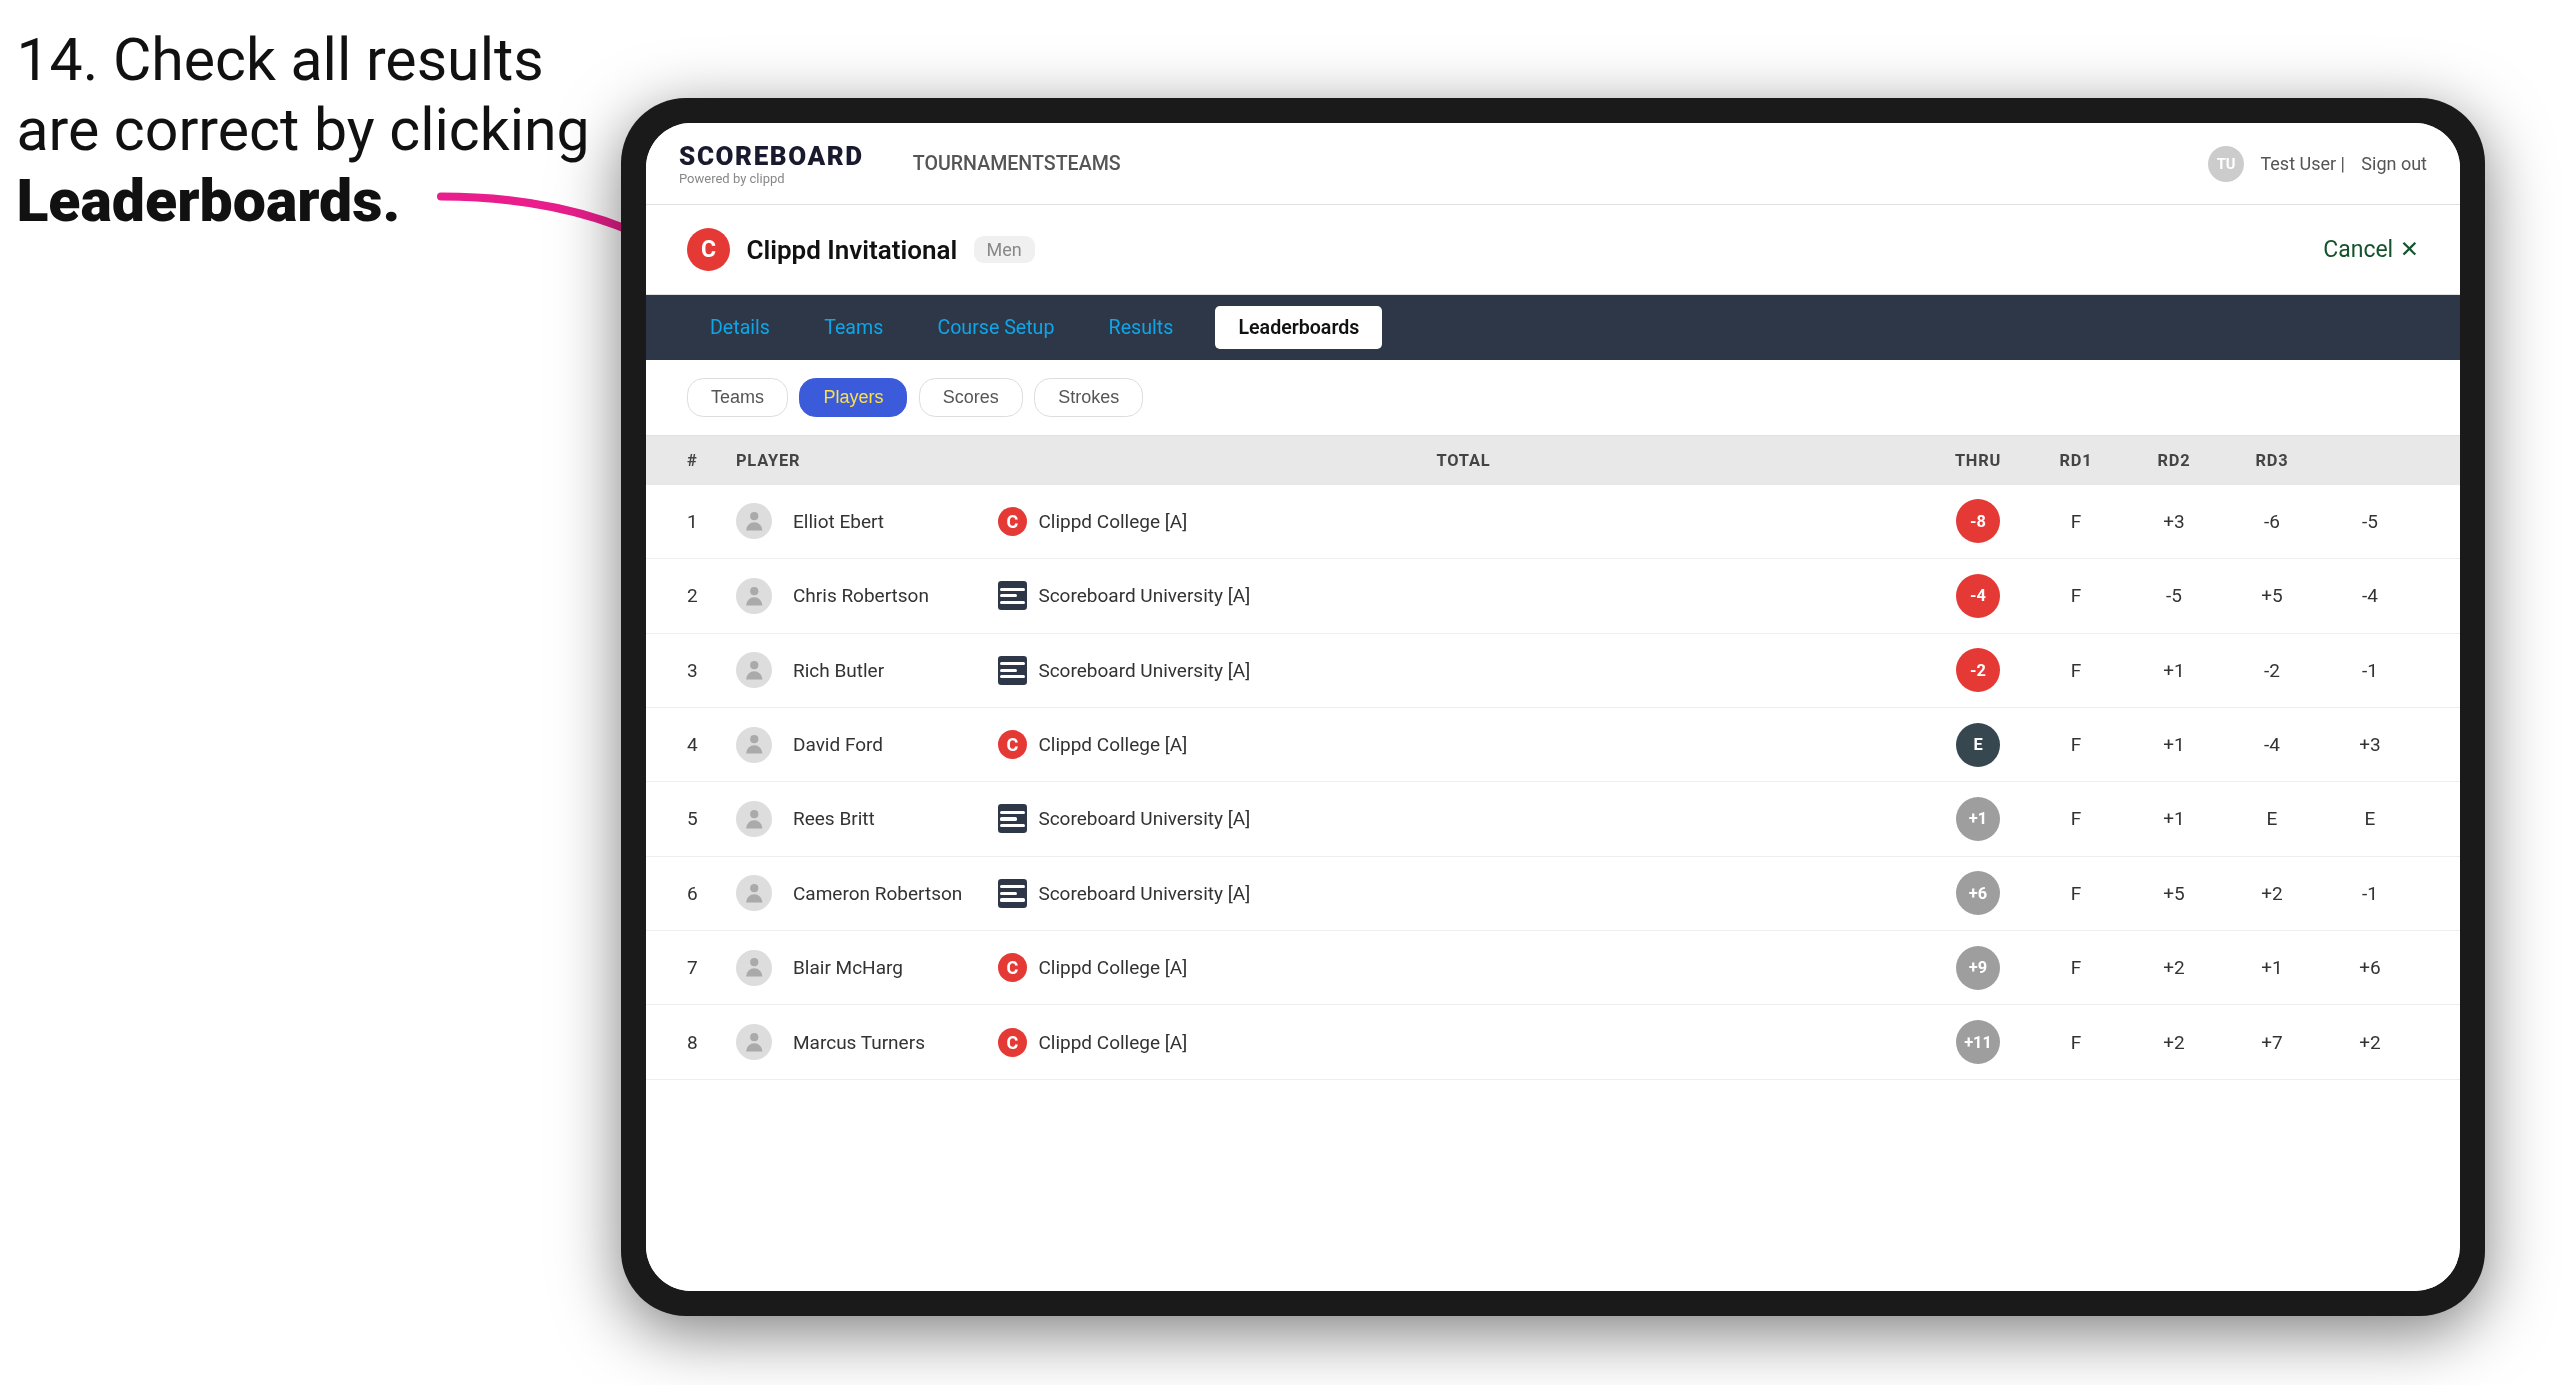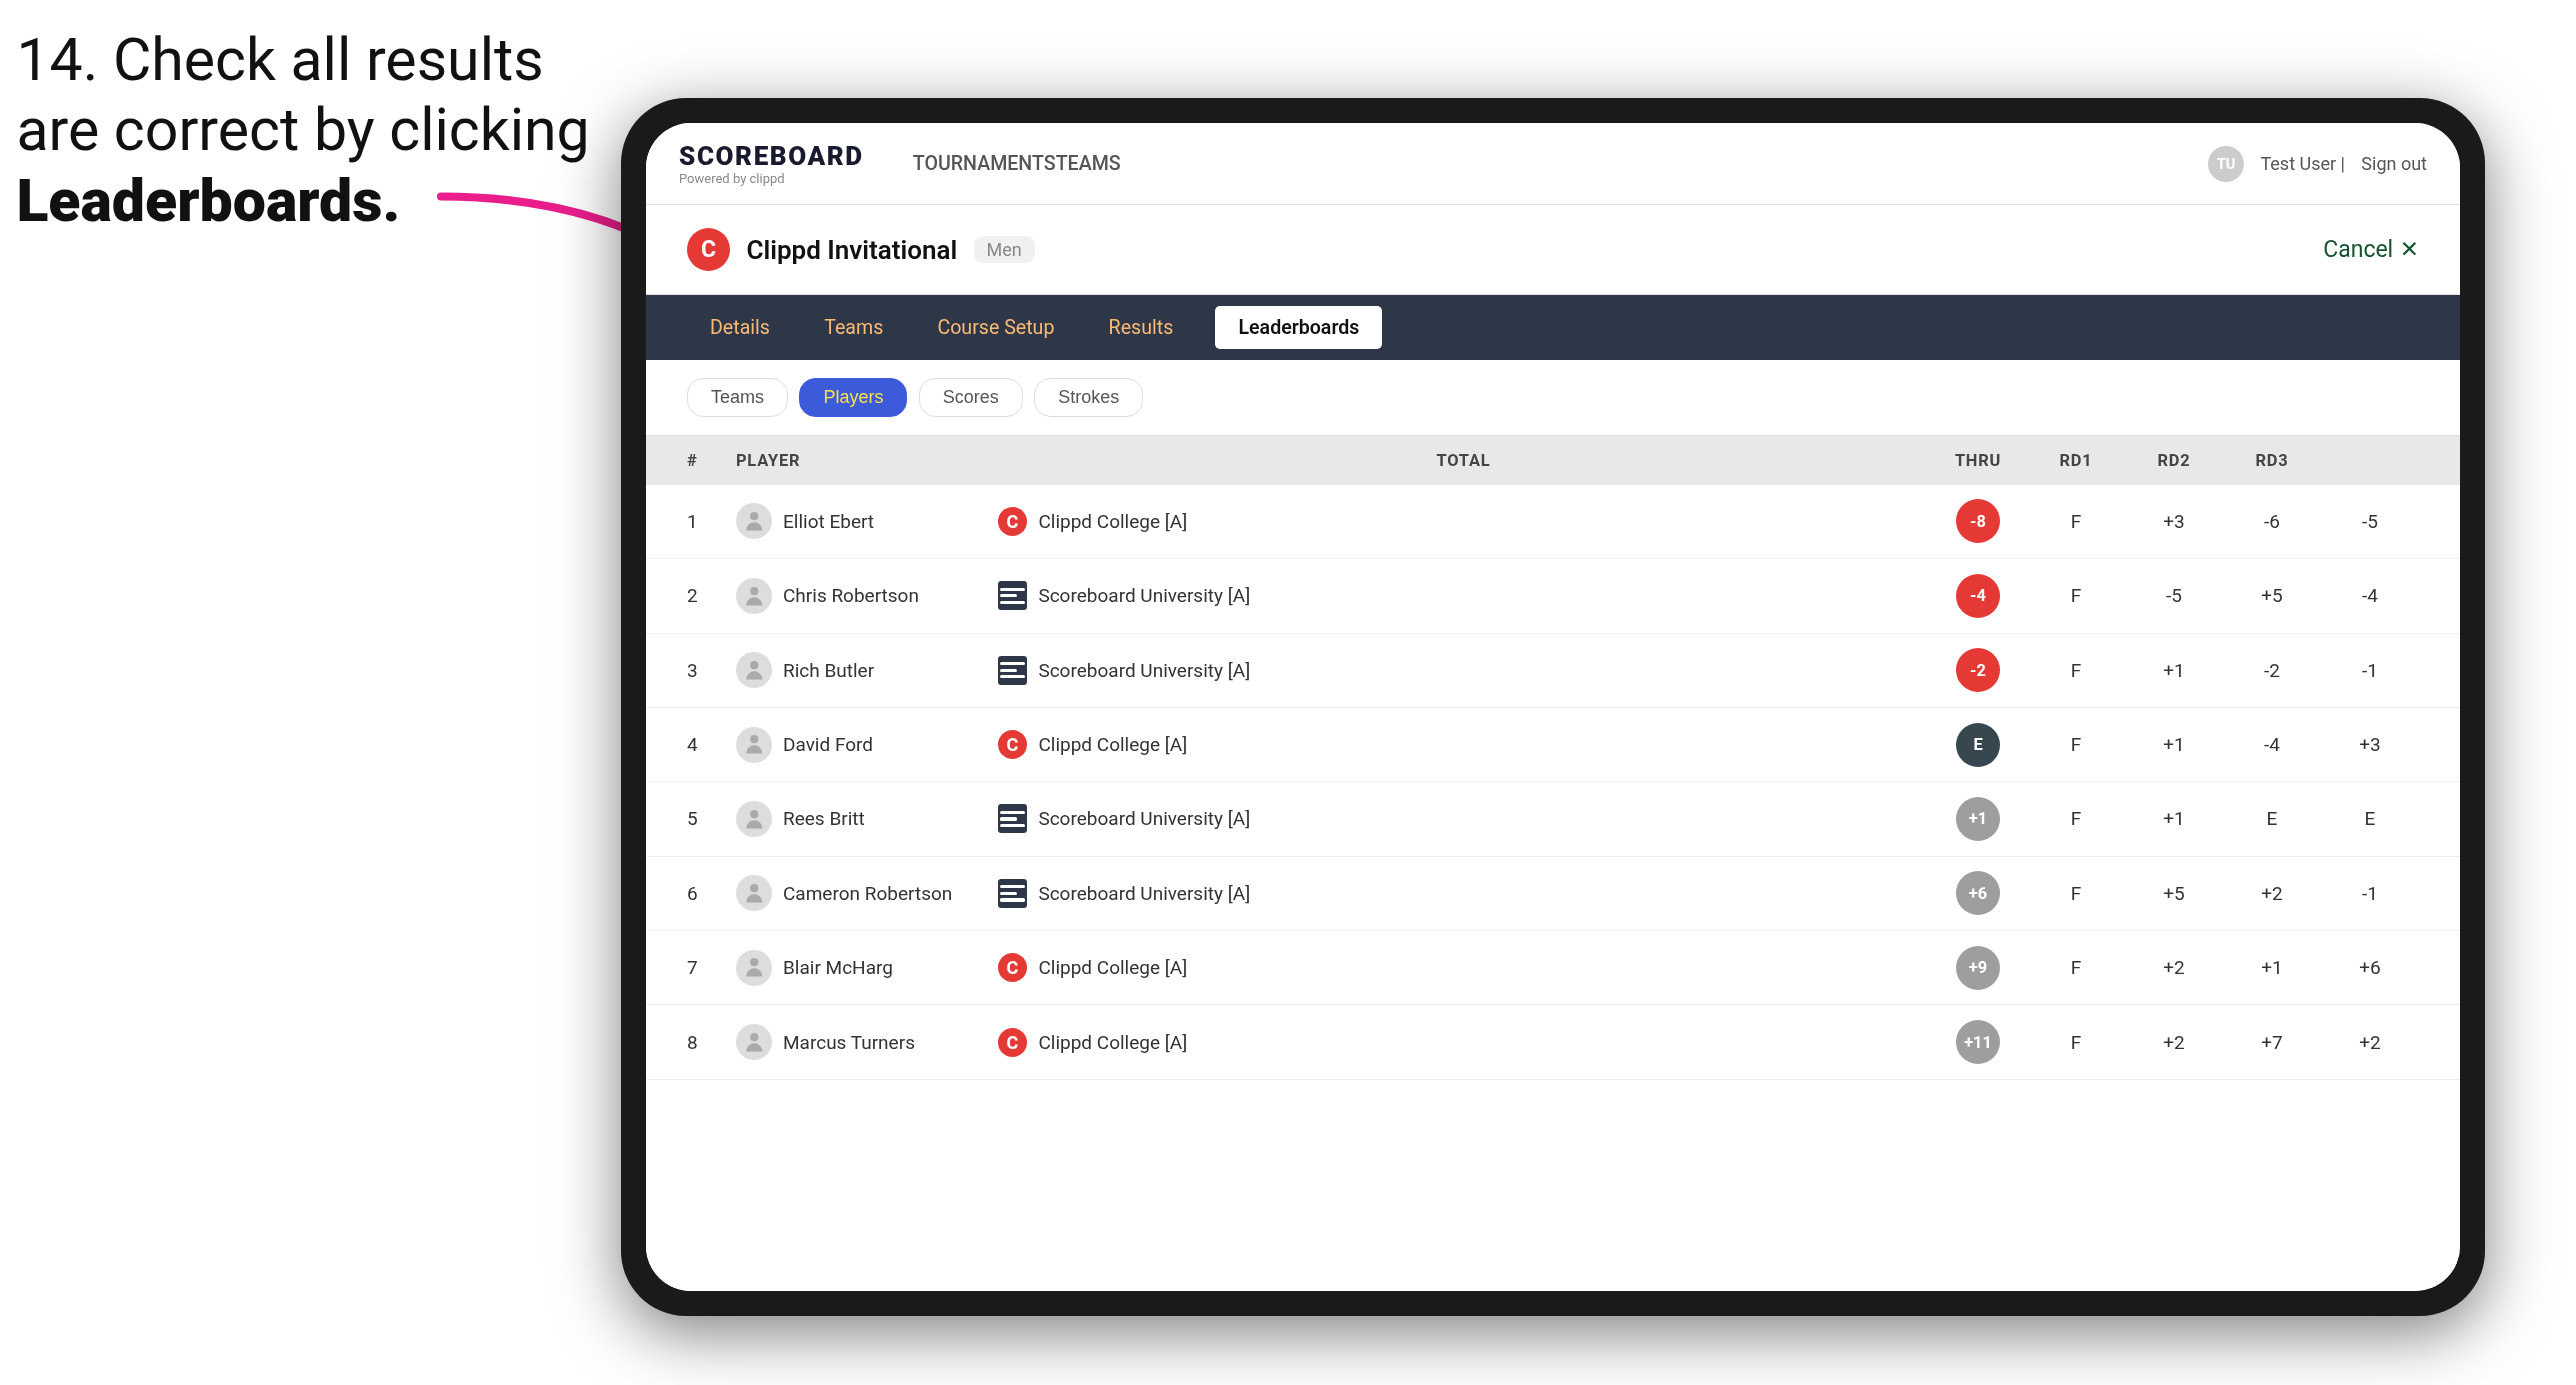--- a/index.html
+++ b/index.html
@@ -180,21 +180,21 @@
     .tab-bar {
       display: flex;
       align-items: center;
       background: #2d3748;
       padding: 0 41px;
       height: 65px;
       gap: 8.2px;
     }
     .tab {
       font-size: 19.6px;
-      color: #fdba74;
+      color: #0ea5e9;
       padding: 9.8px 23px;
       cursor: pointer;
       border-radius: 4.9px;
     }
     .tab.active {
       background: #fff;
       color: #111;
       font-weight: 600;
       margin-left: 11px;
     }
@@ -238,21 +238,21 @@
       padding: 14.7px 41px;
       font-size: 19px;
       color: #333;
       border-bottom: 0.8px solid #eee;
       align-items: center;
     }
 
     .player-cell {
       display: flex;
       align-items: center;
-      gap: 11px;
+      gap: 21px;
     }
     .player-avatar {
       width: 36px;
       height: 36px;
       background: #ddd;
       border-radius: 50%;
       display: flex;
       align-items: center;
       justify-content: center;
       overflow: hidden;

